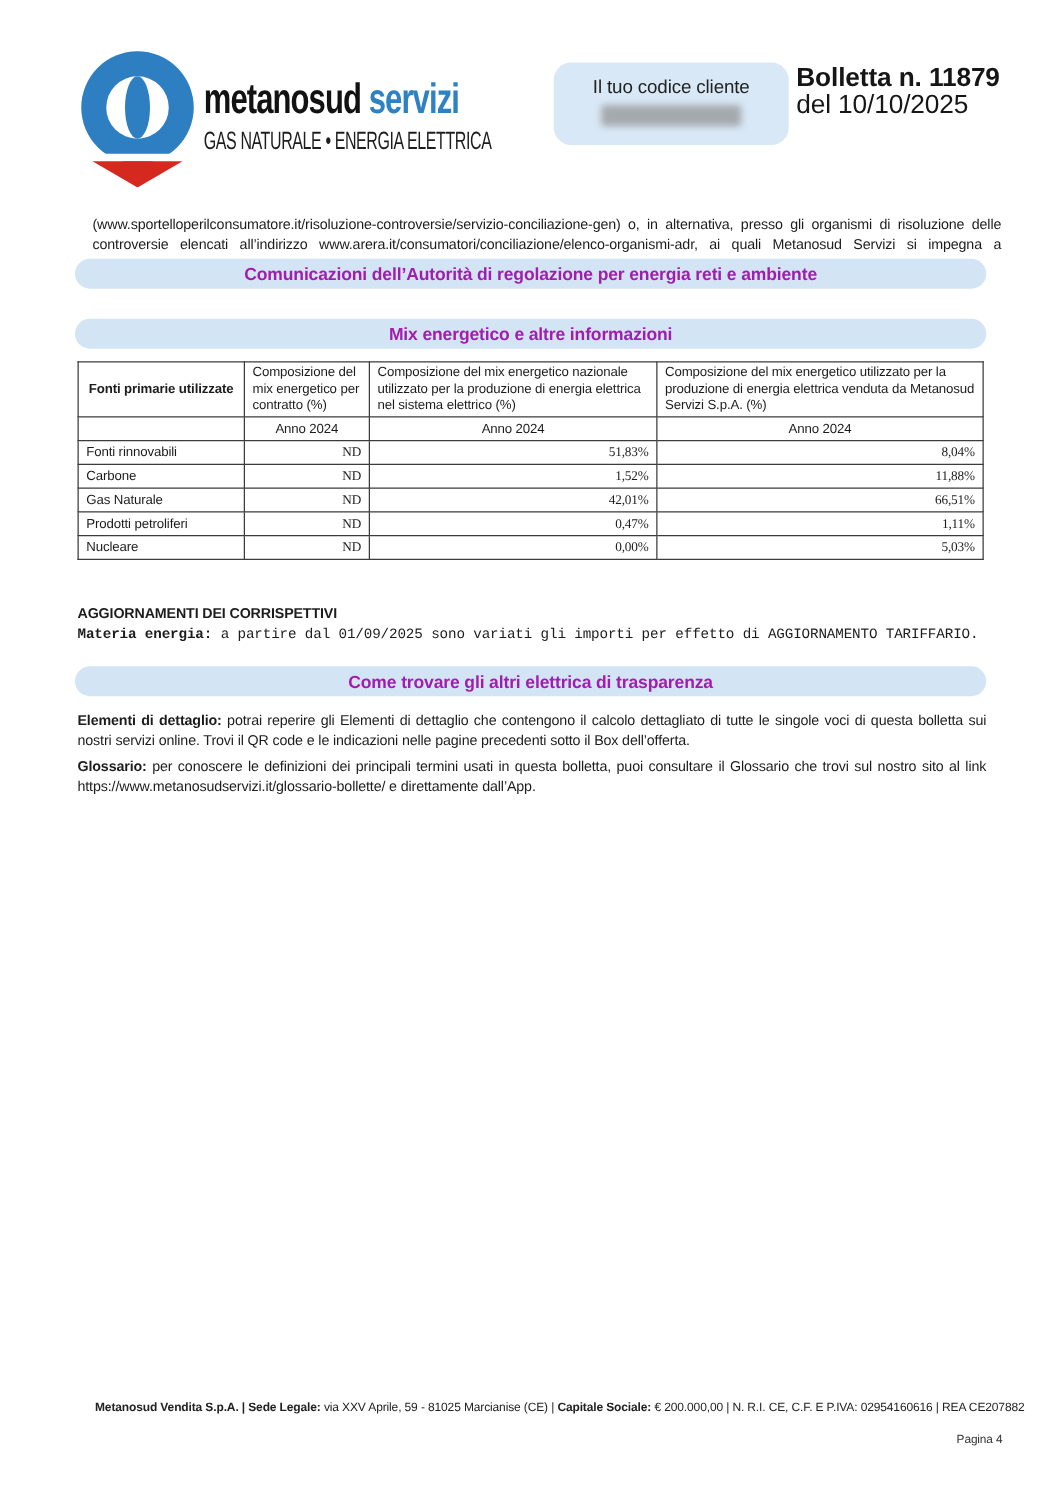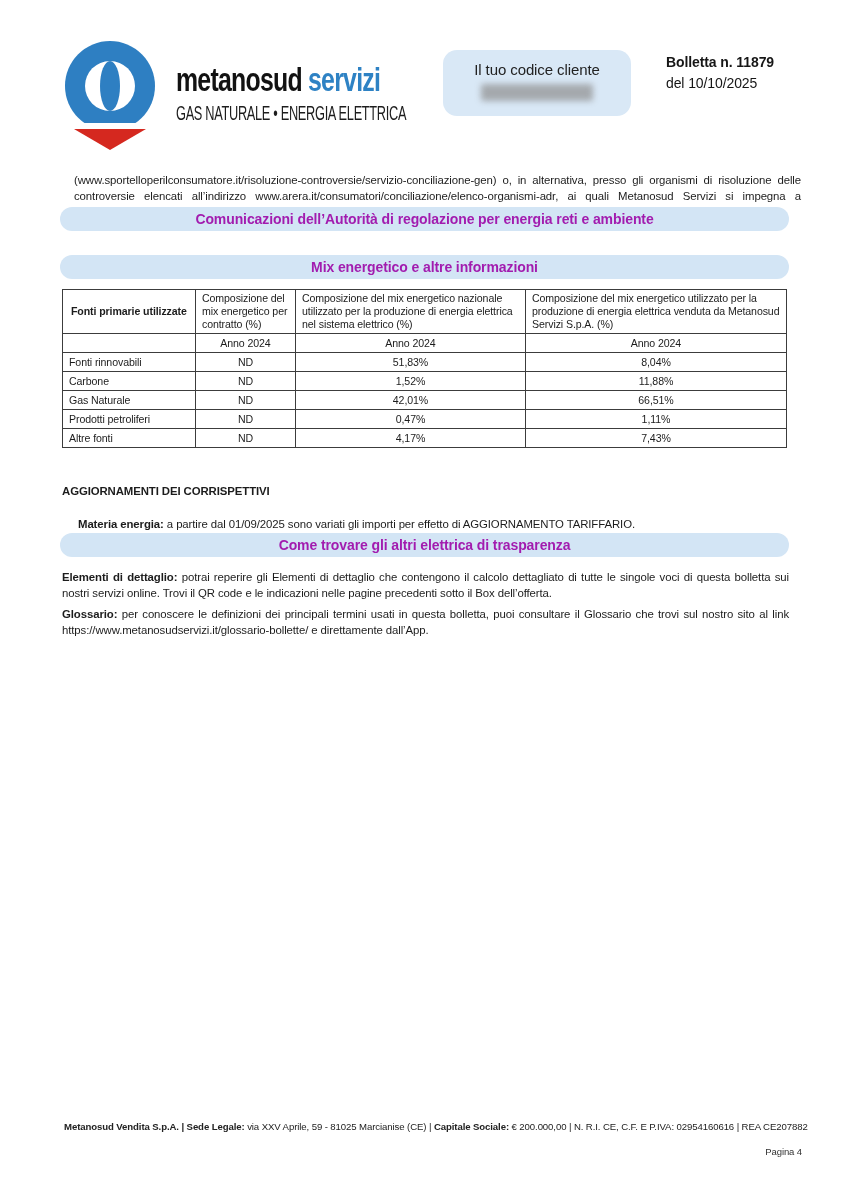--- a/index.html
+++ b/index.html
@@ -5,40 +5,40 @@
   html,body { margin:0; padding:0; background:#ffffff; }
   .page {
     position:relative; width:849px; height:1200px; background:#ffffff;
     font-family:"Liberation Sans", sans-serif; color:#1c1c1c; overflow:hidden;
     letter-spacing:-0.1px;
   }
   .b { font-weight:bold; }
 
   
   .logo { position:absolute; left:62px; top:40px; width:96px; height:110px; }
-  .wordmark { position:absolute; left:176px; top:62px; }
+  .wordmark { position:absolute; left:163px; top:62px; }
   .brand {
     font-size:34px; font-weight:bold; letter-spacing:-1px; line-height:1;
     white-space:nowrap; transform:scaleX(.73); transform-origin:left top; color:#121212;
   }
   .brand .blue { color:#2e82c4; }
   .tagline {
     margin-top:7px; font-size:20px; letter-spacing:-0.5px; line-height:1;
     white-space:nowrap; transform:scaleX(.64); transform-origin:left top; color:#1d1d1d;
   }
   .client-box {
     position:absolute; left:443px; top:50px; width:188px; height:66px;
     background:#d9e8f6; border-radius:14px; text-align:center;
   }
   .client-label { padding-top:11px; font-size:15px; color:#222; }
   .redacted {
     margin:6px auto 0; width:112px; height:17px; background:#8f8f8f;
     border-radius:2px; filter:blur(3px); opacity:.7;
   }
-  .bill-meta { position:absolute; left:666px; top:52px; font-size:14px; line-height:21px; color:#161616; }
+  .bill-meta { position:absolute; left:637px; top:52px; font-size:21px; line-height:21px; color:#161616; }
 
   
   .intro {
     position:absolute; left:62px; top:160px; width:727px; margin:12px;
     font-size:11.4px; line-height:16.4px; text-align:justify;
   }
   .banner {
     position:absolute; left:60px; width:729px; height:24px;
     background:#d3e5f5; border-radius:12px;
     font-size:14px; font-weight:bold; text-align:center; line-height:24px; color:#a21caf;
@@ -50,34 +50,34 @@
   
   .mix-table {
     position:absolute; left:62px; top:289px; width:724px;
     border-collapse:collapse; table-layout:fixed; font-size:10.6px; color:#1c1c1c;
   }
   .mix-table th, .mix-table td { border:1px solid #3c3c3c; padding:2px 6px; }
   .mix-table th { font-weight:normal; text-align:left; vertical-align:middle; line-height:13px; }
   .mix-table th.src-h { font-weight:bold; padding-left:8px; }
   .year-cell { text-align:center; height:14px; }
   .src-cell  { text-align:left; padding-left:8px; height:14px; }
-  .val-cell  { text-align:center; padding-right:6px; }
+  .val-cell  { text-align:right; padding-right:6px;font-family:Liberation Serif, serif; }
 
   
   .updates-title { position:absolute; left:62px; top:485px; font-size:11.4px; font-weight:bold; }
-  .updates-text  { position:absolute; left:62px; top:502px; margin:16px; font-size:11.4px; }
+  .updates-text  { position:absolute; left:62px; top:502px; margin:0; font-size:11.4px;font-family:Liberation Mono, monospace; }
   .transparency-text {
     position:absolute; left:62px; top:569px; width:727px;
     font-size:11.4px; line-height:16.4px; text-align:justify;
   }
   .transparency-text p { margin:0; }
   .transparency-text p + p { margin-top:4px; }
 
   
-  .footer { position:absolute; left:64px; top:1121px; font-size:9.6px; color:#222; white-space:nowrap; }
+  .footer { position:absolute; left:76px; top:1121px; font-size:9.6px; color:#222; white-space:nowrap; }
   .page-number { position:absolute; top:1146px; right:47px; font-size:9.5px; color:#333; }
 </style>
 </head>
 <body>
 
 <div class="page">
 
   <svg class="logo" viewBox="0 0 96 110" xmlns="http://www.w3.org/2000/svg" aria-hidden="true">
     <circle cx="48" cy="46" r="45" fill="#2e7fc2"></circle>
     <rect x="0" y="83" width="96" height="6" fill="#ffffff"></rect>
@@ -144,24 +144,24 @@
         <td class="val-cell">42,01%</td>
         <td class="val-cell">66,51%</td>
       </tr>
       <tr>
         <td class="src-cell">Prodotti petroliferi</td>
         <td class="val-cell">ND</td>
         <td class="val-cell">0,47%</td>
         <td class="val-cell">1,11%</td>
       </tr>
       <tr>
-        <td class="src-cell">Altre fonti</td>
+        <td class="src-cell">Nucleare</td>
         <td class="val-cell">ND</td>
-        <td class="val-cell">4,17%</td>
-        <td class="val-cell">7,43%</td>
+        <td class="val-cell">0,00%</td>
+        <td class="val-cell">5,03%</td>
       </tr>
     </tbody>
   </table>
 
   <div class="updates-title">AGGIORNAMENTI DEI CORRISPETTIVI</div>
   <p class="updates-text"><span class="b">Materia energia:</span><span> a partire dal 01/09/2025 sono variati gli importi per effetto di AGGIORNAMENTO TARIFFARIO.</span></p>
 
   <div class="banner banner-transparency">Come trovare gli altri elettrica di trasparenza</div>
 
   <div class="transparency-text">

